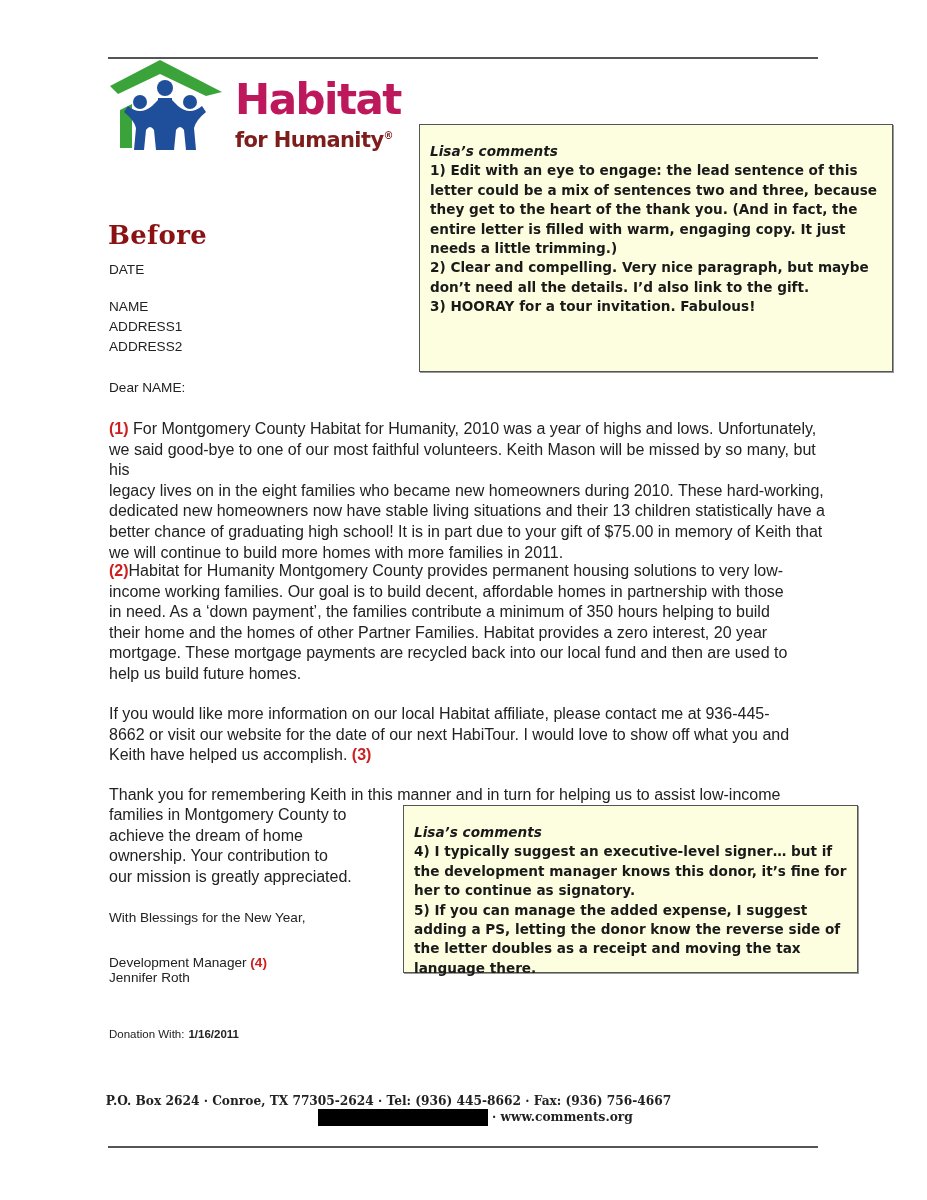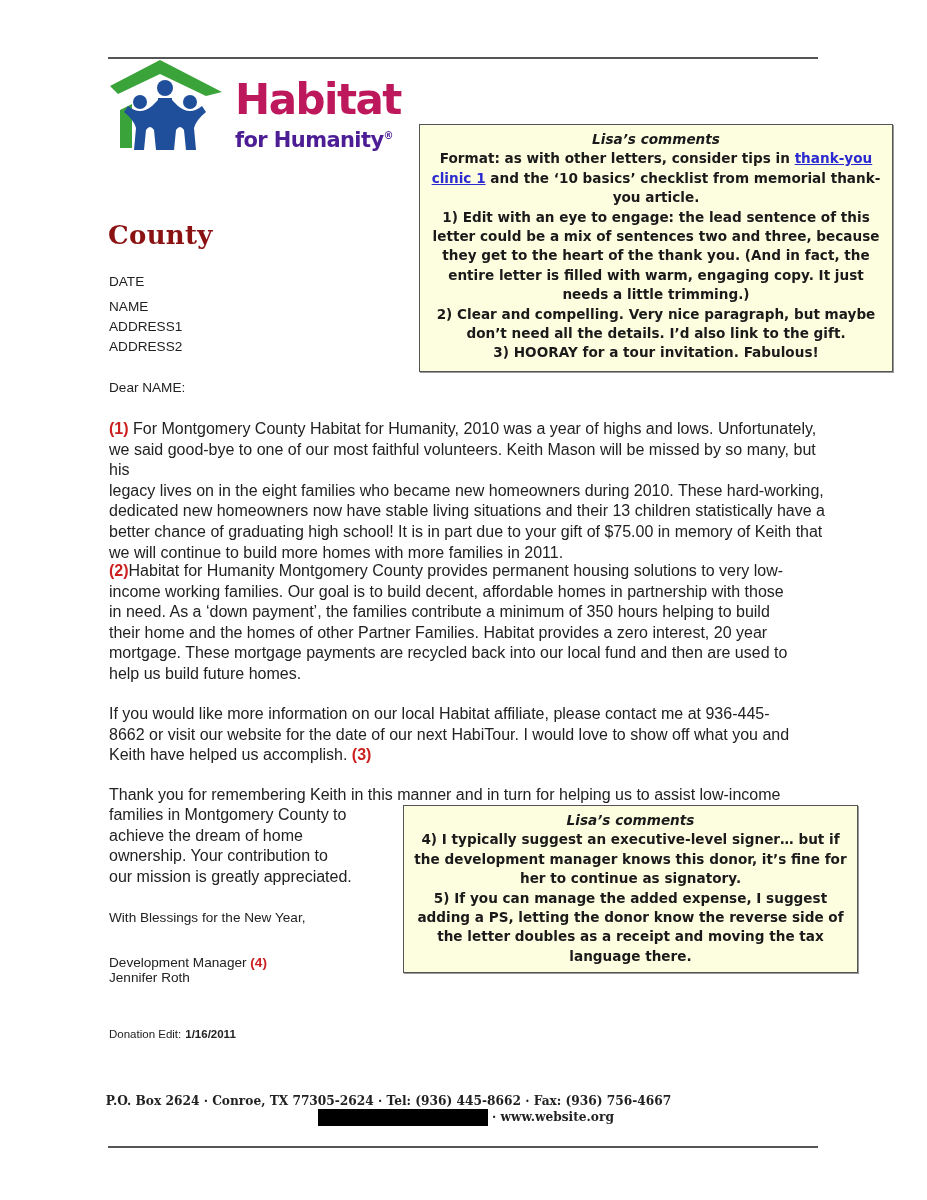--- a/index.html
+++ b/index.html
@@ -1,27 +1,27 @@
 <!DOCTYPE html>
 <html><head>
 <meta charset="utf-8">
 <style>
   html, body { margin:0; padding:0; background:#ffffff; }
   body { width:927px; height:1200px; position:relative; overflow:hidden; font-family:"Liberation Sans", sans-serif; color:#222; }
   .hr { position:absolute; left:108px; width:710px; height:2px; background:#555; }
   .logo { position:absolute; left:110px; top:58px; width:300px; height:125px; }
   .logo-text-1 { position:absolute; left:125px; top:20px; font-family:"DejaVu Sans", sans-serif; font-weight:bold; font-size:42px; color:#be185d; letter-spacing:-1.5px; line-height:44px; }
-  .logo-text-2 { position:absolute; left:125px; top:66px; font-family:"DejaVu Sans", sans-serif; font-weight:bold; font-size:21px; color:#4c1d95; letter-spacing:-0.6px; line-height:24px; }
+  .logo-text-2 { position:absolute; left:125px; top:66px; font-family:"DejaVu Sans", sans-serif; font-weight:bold; font-size:21px; color:#7f1d1d; letter-spacing:-0.6px; line-height:24px; }
   .logo-text-2 sup { font-size:10px; }
   .logo-text-3 { position:absolute; left:123px; top:93px; font-family:"DejaVu Sans", sans-serif; font-weight:bold; font-size:17.5px; color:#3aa33a; letter-spacing:-0.5px; line-height:22px; }
   .before { position:absolute; left:108px; top:220px; font-family:"DejaVu Serif", serif; font-weight:bold; font-size:26px; color:#8b1212; letter-spacing:0.3px; }
   .txt { position:absolute; left:109px; font-size:13.6px; line-height:20.6px; color:#222; }
   .para { position:absolute; left:109px; width:720px; font-size:16px; line-height:20.6px; color:#222; white-space:pre-line; }
   .mark { color:#cc2020; font-weight:bold; }
-  .box { position:absolute; background:#fdfde0; border:1.5px solid #555; box-shadow:1px 1px 0 #999; font-family:"DejaVu Sans", sans-serif; font-weight:bold; font-size:13.6px; line-height:19.4px; color:#1a1a1a; padding:5px 10px; box-sizing:border-box;text-align:center; }
+  .box { position:absolute; background:#fdfde0; border:1.5px solid #555; box-shadow:1px 1px 0 #999; font-family:"DejaVu Sans", sans-serif; font-weight:bold; font-size:13.6px; line-height:19.4px; color:#1a1a1a; padding:17px 10px; box-sizing:border-box; }
   .box .title { font-style:italic; }
   .box a { color:#2a2ad0; text-decoration:underline; }
   .box p { margin:0; }
   .donation { position:absolute; left:109px; top:1028px; font-size:11.5px; color:#222; }
   .donation b { margin-left:4px; }
   .footer1 { position:absolute; left:0; width:777px; top:1094px; text-align:center; font-family:"DejaVu Serif", serif; font-weight:bold; font-size:12.2px; color:#222; }
   .footer2 { position:absolute; left:318px; top:1108px; height:18px; display:flex; align-items:center; font-family:"DejaVu Serif", serif; font-weight:bold; font-size:12.2px; color:#222; }
   .redact { width:170px; height:17px; background:#000; margin-right:4px; }
 </style>
 </head>
@@ -36,23 +36,23 @@
     <circle cx="30" cy="44" r="7" fill="#1f4e9a"></circle>
     <circle cx="55" cy="30" r="8" fill="#1f4e9a"></circle>
     <circle cx="80" cy="44" r="7" fill="#1f4e9a"></circle>
     <path d="M18,48 Q30,58 42,48 L48,42 Q55,52 62,42 L68,48 Q80,58 92,48 L96,54 Q86,62 84,70 L86,92 L76,92 L74,72 Q70,66 66,72 L64,92 L46,92 L44,72 Q40,66 36,72 L34,92 L24,92 L26,70 Q24,62 14,54 Z" fill="#1f4e9a"></path>
     <rect x="48" y="40" width="14" height="52" fill="#1f4e9a"></rect>
   </svg>
   <div class="logo-text-1">Habitat</div>
   <div class="logo-text-2"><span>for Humanity</span><sup>®</sup></div>
 </div>
 
-<div class="before">County</div>
+<div class="before">Before</div>
 
-<div class="txt" style="top:272px;">DATE</div>
+<div class="txt" style="top:260px;">DATE</div>
 <div class="txt" style="top:297px;">NAME</div>
 <div class="txt" style="top:317px;">ADDRESS1</div>
 <div class="txt" style="top:337px;">ADDRESS2</div>
 
 <div class="txt" style="top:378px;">Dear NAME:</div>
 
 <div class="para" style="top:419px;"><span class="mark">(1)</span><span> For Montgomery County Habitat for Humanity, 2010 was a year of highs and lows.  Unfortunately,
 we said good-bye to one of our most faithful volunteers.  Keith Mason will be missed by so many, but his
 legacy lives on in the eight families who became new homeowners during 2010.  These hard-working,
 dedicated new homeowners now have stable living situations and their 13 children statistically have a
@@ -74,35 +74,34 @@
 <div class="para" style="top:805px; width:280px;">families in Montgomery County to
 achieve the dream of home
 ownership.  Your contribution to
 our mission is greatly appreciated.</div>
 
 <div class="txt" style="top:908px;">With Blessings for the New Year,</div>
 
 <div class="txt" style="top:968px;">Jennifer Roth</div>
 <div class="txt" style="top:953px;"><span>Development Manager </span><span class="mark">(4)</span></div>
 
-<div class="donation"><span>Donation Edit:</span><b>1/16/2011</b></div>
+<div class="donation"><span>Donation With:</span><b>1/16/2011</b></div>
 
 <div class="box" style="left:419px; top:124px; width:474px; height:248px;">
   <p class="title">Lisa’s comments</p>
-  <p><span>Format: as with other letters, consider tips in </span><a>thank-you clinic 1</a><span> and the ‘10 basics’ checklist from memorial thank-you article.</span></p>
   <p>1) Edit with an eye to engage: the lead sentence of this letter could be a mix of sentences two and three, because they get to the heart of the thank you. (And in fact, the entire letter is filled with warm, engaging copy. It just needs a little trimming.)</p>
   <p>2) Clear and compelling. Very nice paragraph, but maybe don’t need all the details. I’d also link to the gift.</p>
   <p>3) HOORAY for a tour invitation. Fabulous!</p>
 </div>
 
 <div class="box" style="left:403px; top:805px; width:455px; height:168px;">
   <p class="title">Lisa’s comments</p>
   <p>4) I typically suggest an executive-level signer… but if the development manager knows this donor, it’s fine for her to continue as signatory.</p>
   <p>5) If you can manage the added expense, I suggest adding a PS, letting the donor know the reverse side of the letter doubles as a receipt and moving the tax language there.</p>
 </div>
 
 <div class="footer1">P.O. Box 2624  ·  Conroe, TX 77305-2624  ·  Tel:  (936) 445-8662  ·  Fax:  (936) 756-4667</div>
 <div class="footer2">
   <div class="redact"></div>
-  <span>· www.website.org</span>
+  <span>· www.comments.org</span>
 </div>
 
 <div class="hr" style="top:1146px;"></div>
 
 </body></html>

